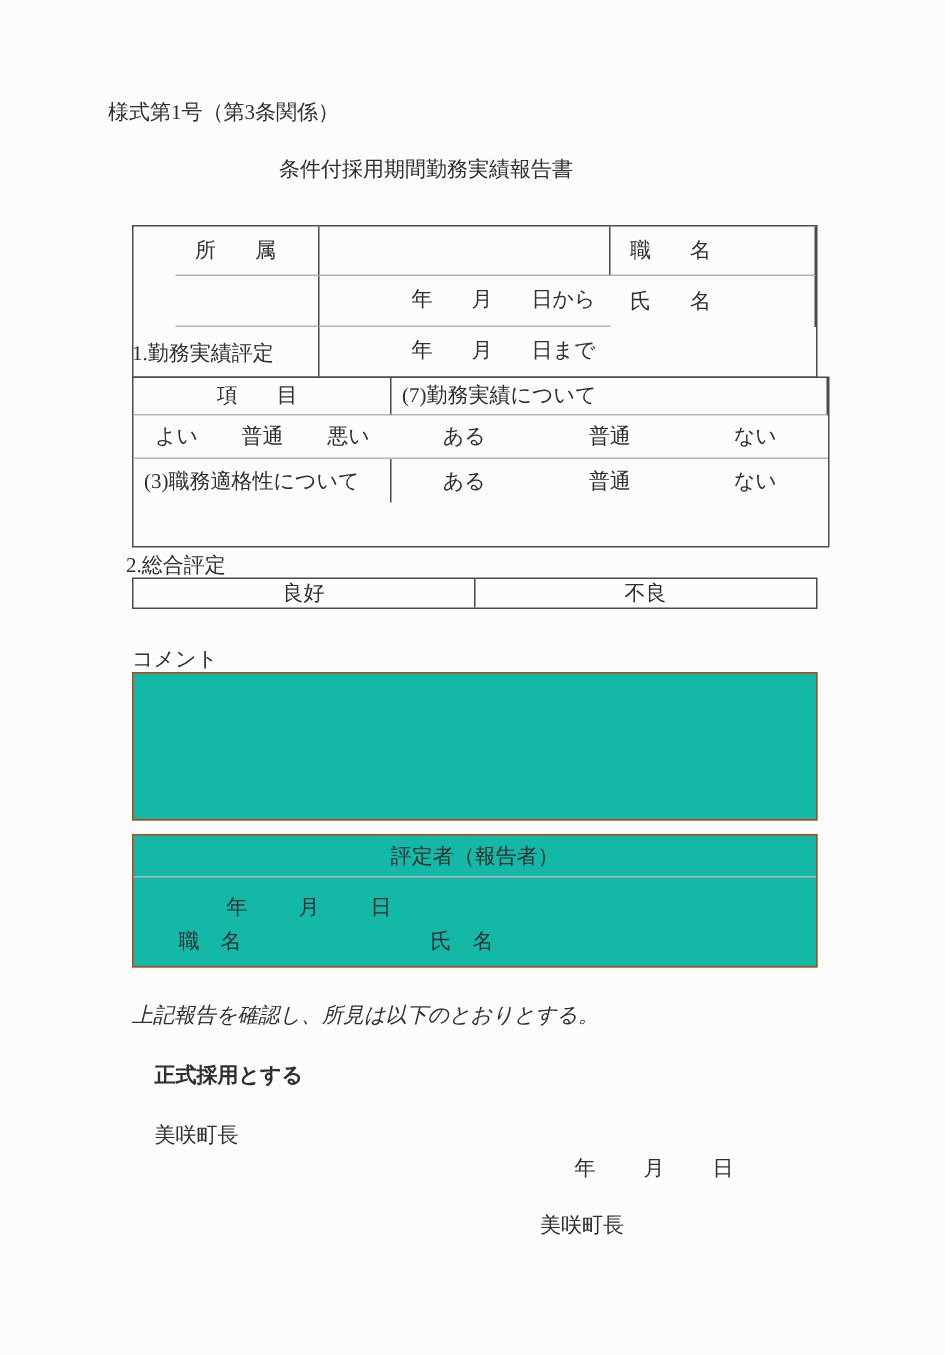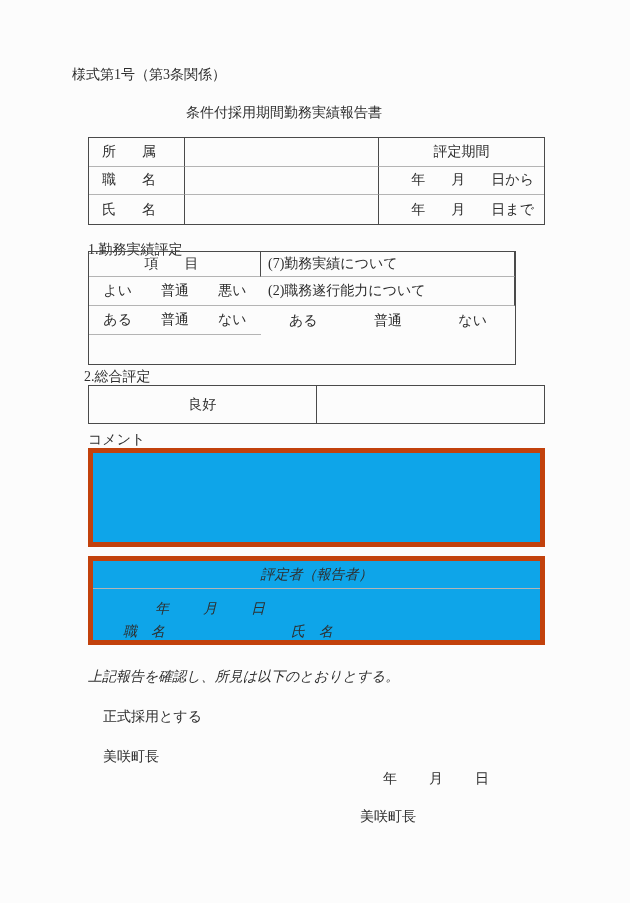--- a/index.html
+++ b/index.html
@@ -31,23 +31,22 @@
   .center{justify-content:center;}
   .lbl-cell{padding-left:13px;letter-spacing:6px;}
   .hdr-cell{letter-spacing:6px;}
   .item-cell{padding-left:7px;}
   .date-cell{justify-content:flex-end;padding-right:10px;gap:26px;}
   .opt-grid{display:grid;grid-template-columns:1fr 1fr 1fr;}
   .opt-grid span{display:flex;align-items:center;justify-content:center;}
   .box{
     position:absolute;
     box-sizing:border-box;
-    border:5px solid #c2410c;
-    background:#0ea5e9;
-    font-style:italic;
+    border:1px solid #c2410c;
+    background:#14b8a6;
   }
   .eval-header{
     height:27px;
     border-bottom:1px solid #b4b4b4;
     display:flex;align-items:center;justify-content:center;
   }
   .eval-date{margin:11px 0 0 62px;display:flex;gap:34px;}
   .eval-names{margin:5px 0 0 30px;display:flex;}
   .eval-names .name2{margin-left:126px;}
   .flex-date{display:flex;gap:32px;}
@@ -55,93 +54,93 @@
 </style>
 </head>
 <body>
 
 <div class="page">
 
   <div class="abs" style="left:72px;top:66px;">様式第1号（第3条関係）</div>
 
   <div class="abs title-line" style="top:104px;">条件付採用期間勤務実績報告書</div>
 
-  <div class="tbl" style="left:88px;top:137px;width:457px;height:88px;grid-template-columns:96px 194px 1fr;grid-template-rows:1fr 1fr 1fr;">
+  <div class="tbl" style="left:88px;top:150px;width:457px;height:102px;grid-template-columns:96px 194px 1fr;grid-template-rows:1fr 1fr 1fr;padding-left:28px;">
     <div class="cell br bb lbl-cell">所　属</div>
     <div class="cell br bb"></div>
-    <div class="cell bb center">評定期間</div>
 
     <div class="cell br bb lbl-cell">職　名</div>
     <div class="cell br bb"></div>
     <div class="cell bb date-cell">
       <span>年</span>
       <span>月</span>
       <span>日から</span>
     </div>
 
     <div class="cell br lbl-cell">氏　名</div>
     <div class="cell br"></div>
     <div class="cell date-cell">
       <span>年</span>
       <span>月</span>
       <span>日まで</span>
     </div>
   </div>
 
-  <div class="abs" style="left:88px;top:241px;">1.勤務実績評定</div>
+  <div class="abs" style="left:88px;top:227px;">1.勤務実績評定</div>
 
-  <div class="tbl" style="left:88px;top:251px;width:428px;height:114px;grid-template-columns:172px 1fr;grid-template-rows:25px 1fr 1fr 1fr;">
+  <div class="tbl" style="left:88px;top:251px;width:465px;height:114px;grid-template-columns:172px 1fr;grid-template-rows:25px 1fr 1fr 1fr;">
     <div class="cell br bb center hdr-cell">項　目</div>
 
     <div class="cell br bb item-cell">(7)勤務実績について</div>
     <div class="cell bb opt-grid">
       <span>よい</span>
       <span>普通</span>
       <span>悪い</span>
     </div>
 
-    <div class="cell br bb item-cell">(2)職務遂行能力について</div>
     <div class="cell bb opt-grid">
       <span>ある</span>
       <span>普通</span>
       <span>ない</span>
     </div>
 
+    <div class="cell br item-cell">(3)職務適格性について</div>
     <div class="cell opt-grid">
       <span>ある</span>
       <span>普通</span>
       <span>ない</span>
     </div>
   </div>
 
   <div class="abs" style="left:84px;top:368px;">2.総合評定</div>
 
-  <div class="tbl" style="left:88px;top:385px;width:457px;height:39px;grid-template-columns:1fr 1fr;grid-template-rows:1fr;">
+  <div class="tbl" style="left:88px;top:385px;width:457px;height:21px;grid-template-columns:1fr 1fr;grid-template-rows:1fr;">
     <div class="cell br center">良好</div>
+    <div class="cell center">不良</div>
   </div>
 
   <div class="abs" style="left:88px;top:431px;">コメント</div>
   <div class="box" style="left:88px;top:448px;width:457px;height:99px;"></div>
 
   <div class="box" style="left:88px;top:556px;width:457px;height:89px;">
     <div class="eval-header">評定者（報告者）</div>
     <div class="eval-date">
       <span>年</span>
       <span>月</span>
       <span>日</span>
     </div>
     <div class="eval-names">
       <span>職　名</span>
       <span class="name2">氏　名</span>
     </div>
   </div>
 
   <div class="abs" style="left:88px;top:668px;font-style:italic;">上記報告を確認し、所見は以下のとおりとする。</div>
 
-  <div class="abs" style="left:103px;top:708px;">正式採用とする</div>
+  <div class="abs" style="left:103px;top:708px;font-weight:bold;">正式採用とする</div>
 
   <div class="abs" style="left:103px;top:748px;">美咲町長</div>
 
   <div class="abs flex-date" style="left:383px;top:770px;">
     <span>年</span>
     <span>月</span>
     <span>日</span>
   </div>
 
   <div class="abs" style="left:360px;top:808px;">美咲町長</div>

